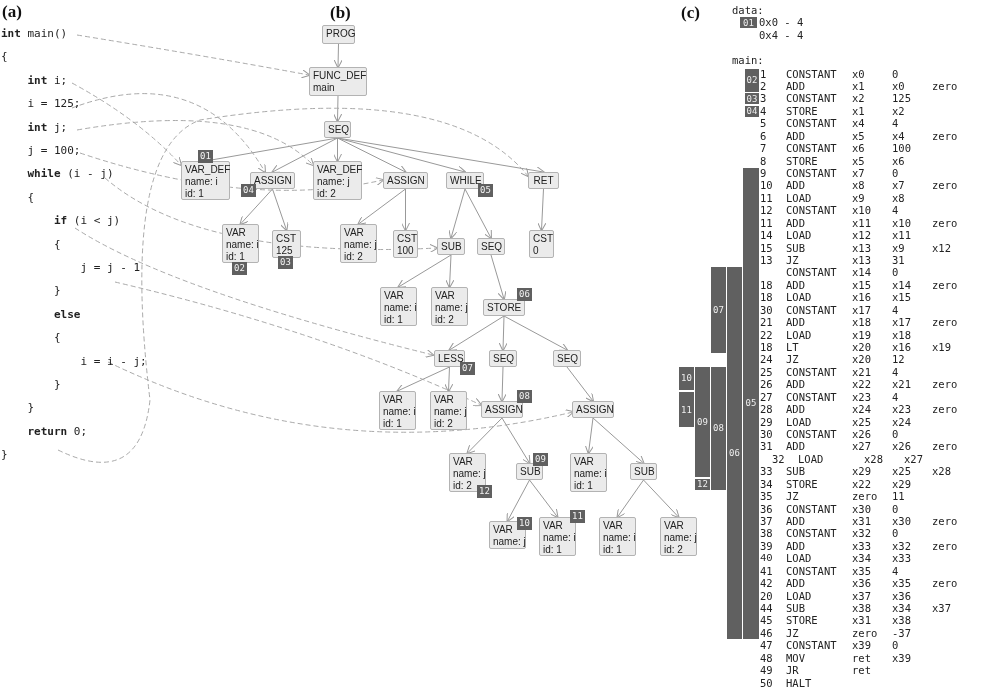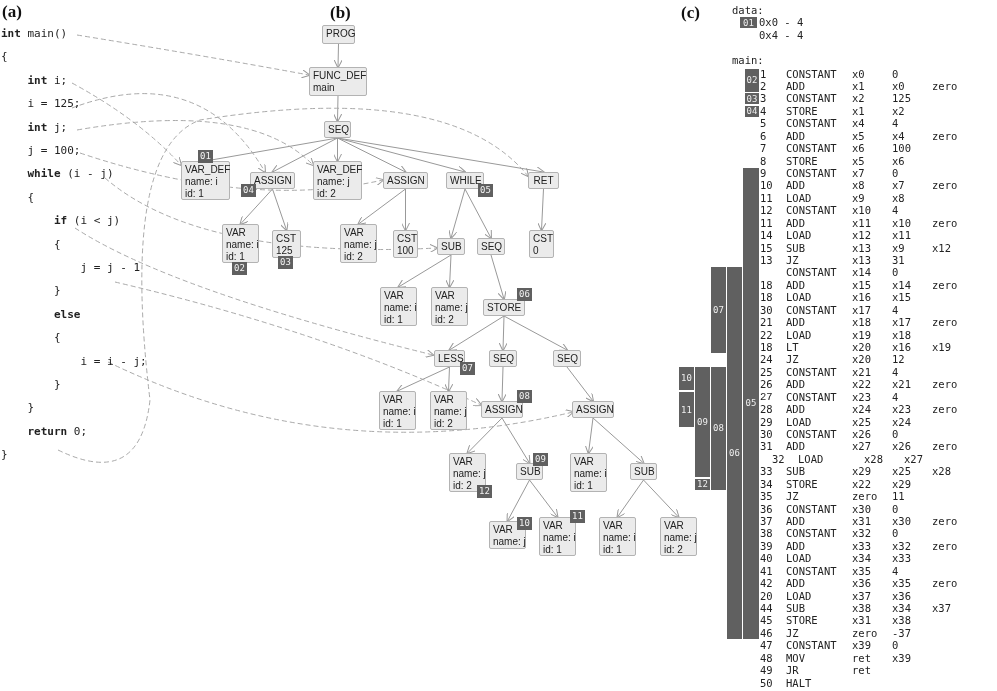--- a/index.html
+++ b/index.html
@@ -214,34 +214,34 @@
     <div class="asm-row" style="left: 0px; top: 266.38px; width: 997px;"><span style="left: 728px;">17</span><span style="left: 786px;">CONSTANT</span><span style="left: 852px;">x14</span><span style="left: 892px;">0</span><span style="left: 932px;"></span></div>
     <div class="asm-row" style="left: 0px; top: 278.81px; width: 997px;"><span style="left: 760px;">18</span><span style="left: 786px;">ADD</span><span style="left: 852px;">x15</span><span style="left: 892px;">x14</span><span style="left: 932px;">zero</span></div>
     <div class="asm-row" style="left: 0px; top: 291.24px; width: 997px;"><span style="left: 760px;">18</span><span style="left: 786px;">LOAD</span><span style="left: 852px;">x16</span><span style="left: 892px;">x15</span><span style="left: 932px;"></span></div>
     <div class="asm-row" style="left: 0px; top: 303.67px; width: 997px;"><span style="left: 760px;">30</span><span style="left: 786px;">CONSTANT</span><span style="left: 852px;">x17</span><span style="left: 892px;">4</span><span style="left: 932px;"></span></div>
     <div class="asm-row" style="left: 0px; top: 316.1px; width: 997px;"><span style="left: 760px;">21</span><span style="left: 786px;">ADD</span><span style="left: 852px;">x18</span><span style="left: 892px;">x17</span><span style="left: 932px;">zero</span></div>
     <div class="asm-row" style="left: 0px; top: 328.53px; width: 997px;"><span style="left: 760px;">22</span><span style="left: 786px;">LOAD</span><span style="left: 852px;">x19</span><span style="left: 892px;">x18</span><span style="left: 932px;"></span></div>
     <div class="asm-row" style="left: 0px; top: 340.96px; width: 997px;"><span style="left: 760px;">18</span><span style="left: 786px;">LT</span><span style="left: 852px;">x20</span><span style="left: 892px;">x16</span><span style="left: 932px;">x19</span></div>
     <div class="asm-row" style="left: 0px; top: 353.39px; width: 997px;"><span style="left: 760px;">24</span><span style="left: 786px;">JZ</span><span style="left: 852px;">x20</span><span style="left: 892px;">12</span><span style="left: 932px;"></span></div>
     <div class="asm-row" style="left: 0px; top: 365.82px; width: 997px;"><span style="left: 760px;">25</span><span style="left: 786px;">CONSTANT</span><span style="left: 852px;">x21</span><span style="left: 892px;">4</span><span style="left: 932px;"></span></div>
     <div class="asm-row" style="left: 0px; top: 378.25px; width: 997px;"><span style="left: 760px;">26</span><span style="left: 786px;">ADD</span><span style="left: 852px;">x22</span><span style="left: 892px;">x21</span><span style="left: 932px;">zero</span></div>
-    <div class="asm-row" style="left: 0px; top: 390.68px; width: 997px;"><span style="left: 760px; font-family: Liberation Mono, monospace;">27</span><span style="left: 786px;">CONSTANT</span><span style="left: 852px;">x23</span><span style="left: 892px;">4</span><span style="left: 932px;"></span></div>
+    <div class="asm-row" style="left: 0px; top: 390.68px; width: 997px;"><span style="left: 760px;">27</span><span style="left: 786px;">CONSTANT</span><span style="left: 852px;">x23</span><span style="left: 892px;">4</span><span style="left: 932px;"></span></div>
     <div class="asm-row" style="left: 0px; top: 403.11px; width: 836px;"><span style="left: 760px;">28</span><span style="left: 786px;">ADD</span><span style="left: 852px;">x24</span><span style="left: 892px;">x23</span><span style="left: 932px;">zero</span></div>
     <div class="asm-row" style="left: 0px; top: 415.54px; width: 997px;"><span style="left: 760px;">29</span><span style="left: 786px;">LOAD</span><span style="left: 852px;">x25</span><span style="left: 892px;">x24</span><span style="left: 932px;"></span></div>
     <div class="asm-row" style="left: 0px; top: 427.97px; width: 997px;"><span style="left: 760px;">30</span><span style="left: 786px;">CONSTANT</span><span style="left: 852px;">x26</span><span style="left: 892px;">0</span><span style="left: 932px;"></span></div>
     <div class="asm-row" style="left: 0px; top: 440.4px; width: 997px;"><span style="left: 760px;">31</span><span style="left: 786px;">ADD</span><span style="left: 852px;">x27</span><span style="left: 892px;">x26</span><span style="left: 932px;">zero</span></div>
     <div class="asm-row" style="left: 12px; top: 452.83px; width: 997px;"><span style="left: 760px;">32</span><span style="left: 786px;">LOAD</span><span style="left: 852px;">x28</span><span style="left: 892px;">x27</span><span style="left: 932px;"></span></div>
     <div class="asm-row" style="left: 0px; top: 465.26px; width: 997px;"><span style="left: 760px;">33</span><span style="left: 786px;">SUB</span><span style="left: 852px;">x29</span><span style="left: 892px;">x25</span><span style="left: 932px;">x28</span></div>
     <div class="asm-row" style="left: 0px; top: 477.69px; width: 997px;"><span style="left: 760px;">34</span><span style="left: 786px;">STORE</span><span style="left: 852px;">x22</span><span style="left: 892px;">x29</span><span style="left: 932px;"></span></div>
     <div class="asm-row" style="left: 0px; top: 490.12px; width: 997px;"><span style="left: 760px;">35</span><span style="left: 786px;">JZ</span><span style="left: 852px;">zero</span><span style="left: 892px;">11</span><span style="left: 932px;"></span></div>
     <div class="asm-row" style="left: 0px; top: 502.55px; width: 997px;"><span style="left: 760px;">36</span><span style="left: 786px;">CONSTANT</span><span style="left: 852px;">x30</span><span style="left: 892px;">0</span><span style="left: 932px;"></span></div>
     <div class="asm-row" style="left: 0px; top: 514.98px; width: 997px;"><span style="left: 760px;">37</span><span style="left: 786px;">ADD</span><span style="left: 852px;">x31</span><span style="left: 892px;">x30</span><span style="left: 932px;">zero</span></div>
     <div class="asm-row" style="left: 0px; top: 527.41px; width: 997px;"><span style="left: 760px;">38</span><span style="left: 786px;">CONSTANT</span><span style="left: 852px;">x32</span><span style="left: 892px;">0</span><span style="left: 932px;"></span></div>
     <div class="asm-row" style="left: 0px; top: 539.84px; width: 997px;"><span style="left: 760px;">39</span><span style="left: 786px;">ADD</span><span style="left: 852px;">x33</span><span style="left: 892px;">x32</span><span style="left: 932px;">zero</span></div>
-    <div class="asm-row" style="left: 0px; top: 552.27px; width: 997px;"><span style="left: 760px;">40</span><span style="left: 786px;">LOAD</span><span style="left: 852px;">x34</span><span style="left: 892px;">x33</span><span style="left: 932px;"></span></div>
+    <div class="asm-row" style="left: 0px; top: 552.27px; width: 997px;"><span style="left: 760px; font-family: Liberation Mono, monospace;">40</span><span style="left: 786px;">LOAD</span><span style="left: 852px;">x34</span><span style="left: 892px;">x33</span><span style="left: 932px;"></span></div>
     <div class="asm-row" style="left: 0px; top: 564.7px; width: 997px;"><span style="left: 760px;">41</span><span style="left: 786px;">CONSTANT</span><span style="left: 852px;">x35</span><span style="left: 892px;">4</span><span style="left: 932px;"></span></div>
     <div class="asm-row" style="left: 0px; top: 577.13px; width: 997px;"><span style="left: 760px;">42</span><span style="left: 786px;">ADD</span><span style="left: 852px;">x36</span><span style="left: 892px;">x35</span><span style="left: 932px;">zero</span></div>
     <div class="asm-row" style="left: 0px; top: 589.56px; width: 997px;"><span style="left: 760px;">20</span><span style="left: 786px;">LOAD</span><span style="left: 852px;">x37</span><span style="left: 892px;">x36</span><span style="left: 932px;"></span></div>
     <div class="asm-row" style="left: 0px; top: 601.99px; width: 997px;"><span style="left: 760px;">44</span><span style="left: 786px;">SUB</span><span style="left: 852px;">x38</span><span style="left: 892px;">x34</span><span style="left: 932px;">x37</span></div>
     <div class="asm-row" style="left: 0px; top: 614.42px; width: 997px;"><span style="left: 760px;">45</span><span style="left: 786px;">STORE</span><span style="left: 852px;">x31</span><span style="left: 892px;">x38</span><span style="left: 932px;"></span></div>
     <div class="asm-row" style="left: 0px; top: 626.85px; width: 997px;"><span style="left: 760px;">46</span><span style="left: 786px;">JZ</span><span style="left: 852px;">zero</span><span style="left: 892px;">-37</span><span style="left: 932px;"></span></div>
     <div class="asm-row" style="left: 0px; top: 639.28px; width: 997px;"><span style="left: 760px;">47</span><span style="left: 786px;">CONSTANT</span><span style="left: 852px;">x39</span><span style="left: 892px;">0</span><span style="left: 932px;"></span></div>
     <div class="asm-row" style="left: 0px; top: 651.71px; width: 997px;"><span style="left: 760px;">48</span><span style="left: 786px;">MOV</span><span style="left: 852px;">ret</span><span style="left: 892px;">x39</span><span style="left: 932px;"></span></div>
     <div class="asm-row" style="left: 0px; top: 664.14px; width: 997px;"><span style="left: 760px;">49</span><span style="left: 786px;">JR</span><span style="left: 852px;">ret</span><span style="left: 892px;"></span><span style="left: 932px;"></span></div>
     <div class="asm-row" style="left: 0px; top: 676.57px; width: 997px;"><span style="left: 760px;">50</span><span style="left: 786px;">HALT</span><span style="left: 852px;"></span><span style="left: 892px;"></span><span style="left: 932px;"></span></div>

